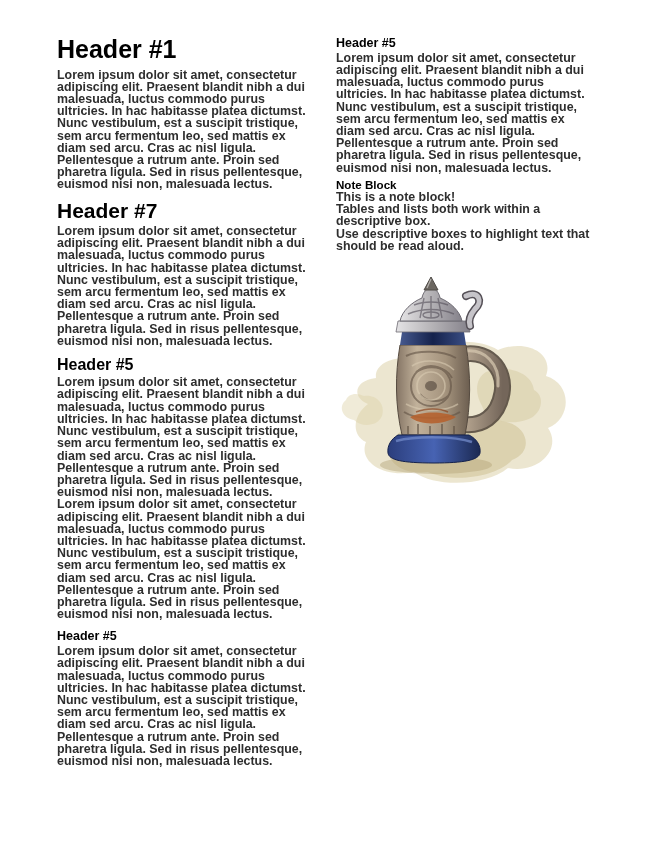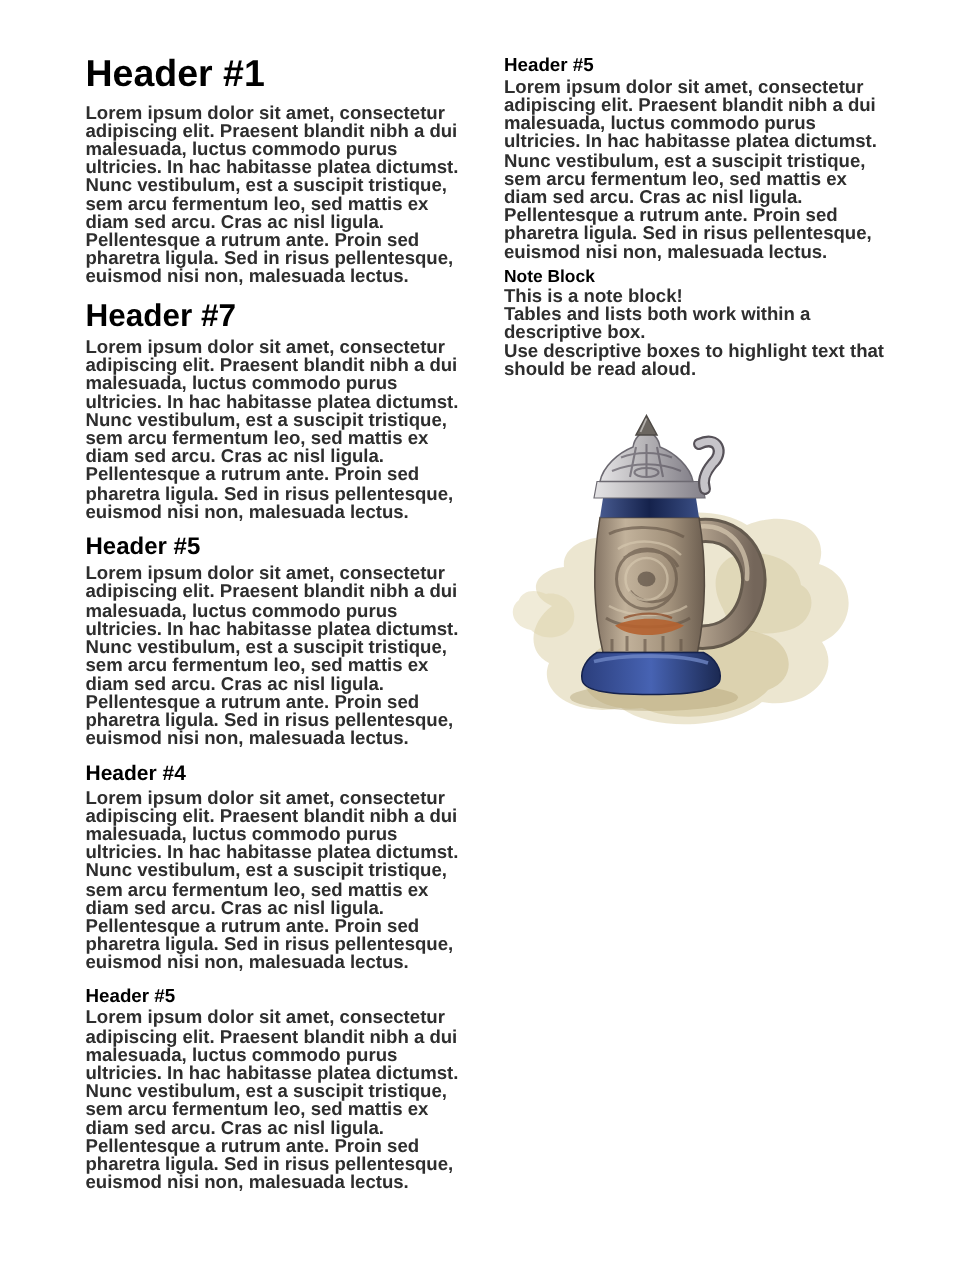--- a/index.html
+++ b/index.html
@@ -39,21 +39,20 @@
     <div class="col col-left">
       <h1>Header #1</h1>
       <p class="body">Lorem ipsum dolor sit amet, consectetur adipiscing elit. Praesent blandit nibh a dui malesuada, luctus commodo purus ultricies. In hac habitasse platea dictumst. Nunc vestibulum, est a suscipit tristique, sem arcu fermentum leo, sed mattis ex diam sed arcu. Cras ac nisl ligula. Pellentesque a rutrum ante. Proin sed pharetra ligula. Sed in risus pellentesque, euismod nisi non, malesuada lectus.</p>
 
       <h2>Header #7</h2>
       <p class="body">Lorem ipsum dolor sit amet, consectetur adipiscing elit. Praesent blandit nibh a dui malesuada, luctus commodo purus ultricies. In hac habitasse platea dictumst. Nunc vestibulum, est a suscipit tristique, sem arcu fermentum leo, sed mattis ex diam sed arcu. Cras ac nisl ligula. Pellentesque a rutrum ante. Proin sed pharetra ligula. Sed in risus pellentesque, euismod nisi non, malesuada lectus.</p>
 
       <h3>Header #5</h3>
       <p class="body">Lorem ipsum dolor sit amet, consectetur adipiscing elit. Praesent blandit nibh a dui malesuada, luctus commodo purus ultricies. In hac habitasse platea dictumst. Nunc vestibulum, est a suscipit tristique, sem arcu fermentum leo, sed mattis ex diam sed arcu. Cras ac nisl ligula. Pellentesque a rutrum ante. Proin sed pharetra ligula. Sed in risus pellentesque, euismod nisi non, malesuada lectus.</p>
 
-      <h4>Header #4</h4>
       <p class="body">Lorem ipsum dolor sit amet, consectetur adipiscing elit. Praesent blandit nibh a dui malesuada, luctus commodo purus ultricies. In hac habitasse platea dictumst. Nunc vestibulum, est a suscipit tristique, sem arcu fermentum leo, sed mattis ex diam sed arcu. Cras ac nisl ligula. Pellentesque a rutrum ante. Proin sed pharetra ligula. Sed in risus pellentesque, euismod nisi non, malesuada lectus.</p>
 
       <h5>Header #5</h5>
       <p class="body">Lorem ipsum dolor sit amet, consectetur adipiscing elit. Praesent blandit nibh a dui malesuada, luctus commodo purus ultricies. In hac habitasse platea dictumst. Nunc vestibulum, est a suscipit tristique, sem arcu fermentum leo, sed mattis ex diam sed arcu. Cras ac nisl ligula. Pellentesque a rutrum ante. Proin sed pharetra ligula. Sed in risus pellentesque, euismod nisi non, malesuada lectus.</p>
     </div>
 
     <div class="col col-right">
       <h5 class="first">Header #5</h5>
       <p class="body">Lorem ipsum dolor sit amet, consectetur adipiscing elit. Praesent blandit nibh a dui malesuada, luctus commodo purus ultricies. In hac habitasse platea dictumst. Nunc vestibulum, est a suscipit tristique, sem arcu fermentum leo, sed mattis ex diam sed arcu. Cras ac nisl ligula. Pellentesque a rutrum ante. Proin sed pharetra ligula. Sed in risus pellentesque, euismod nisi non, malesuada lectus.</p>
 

